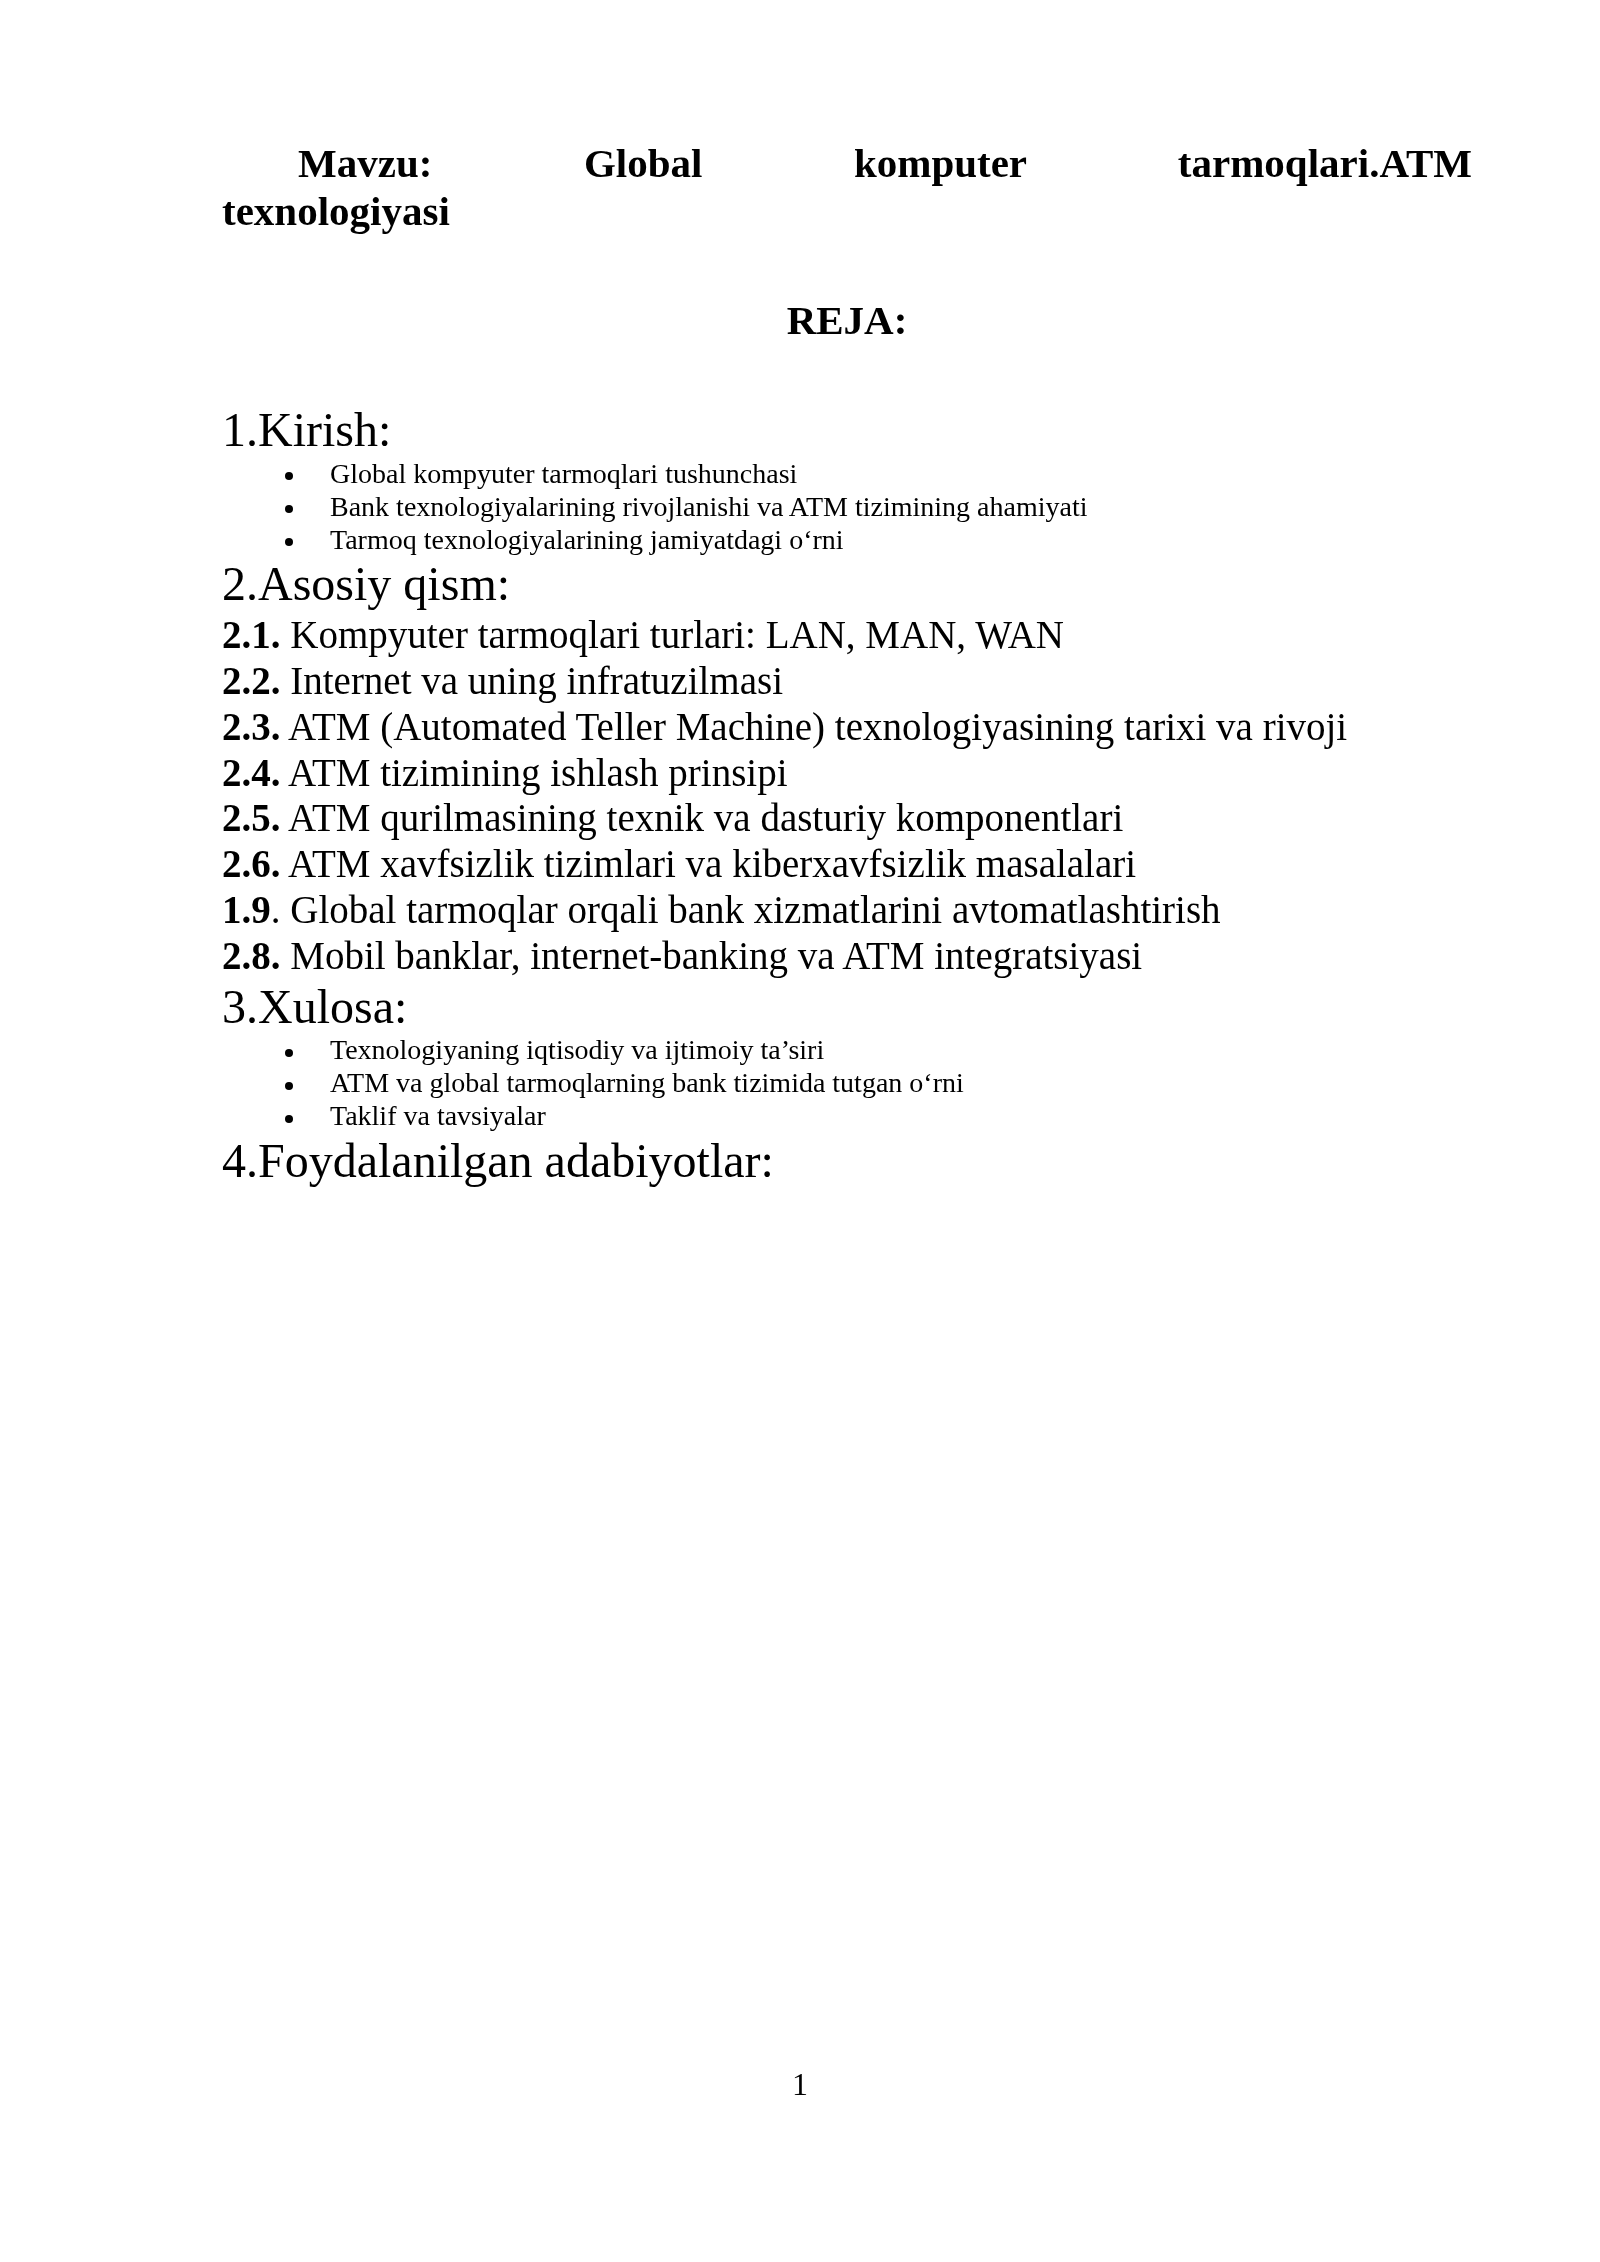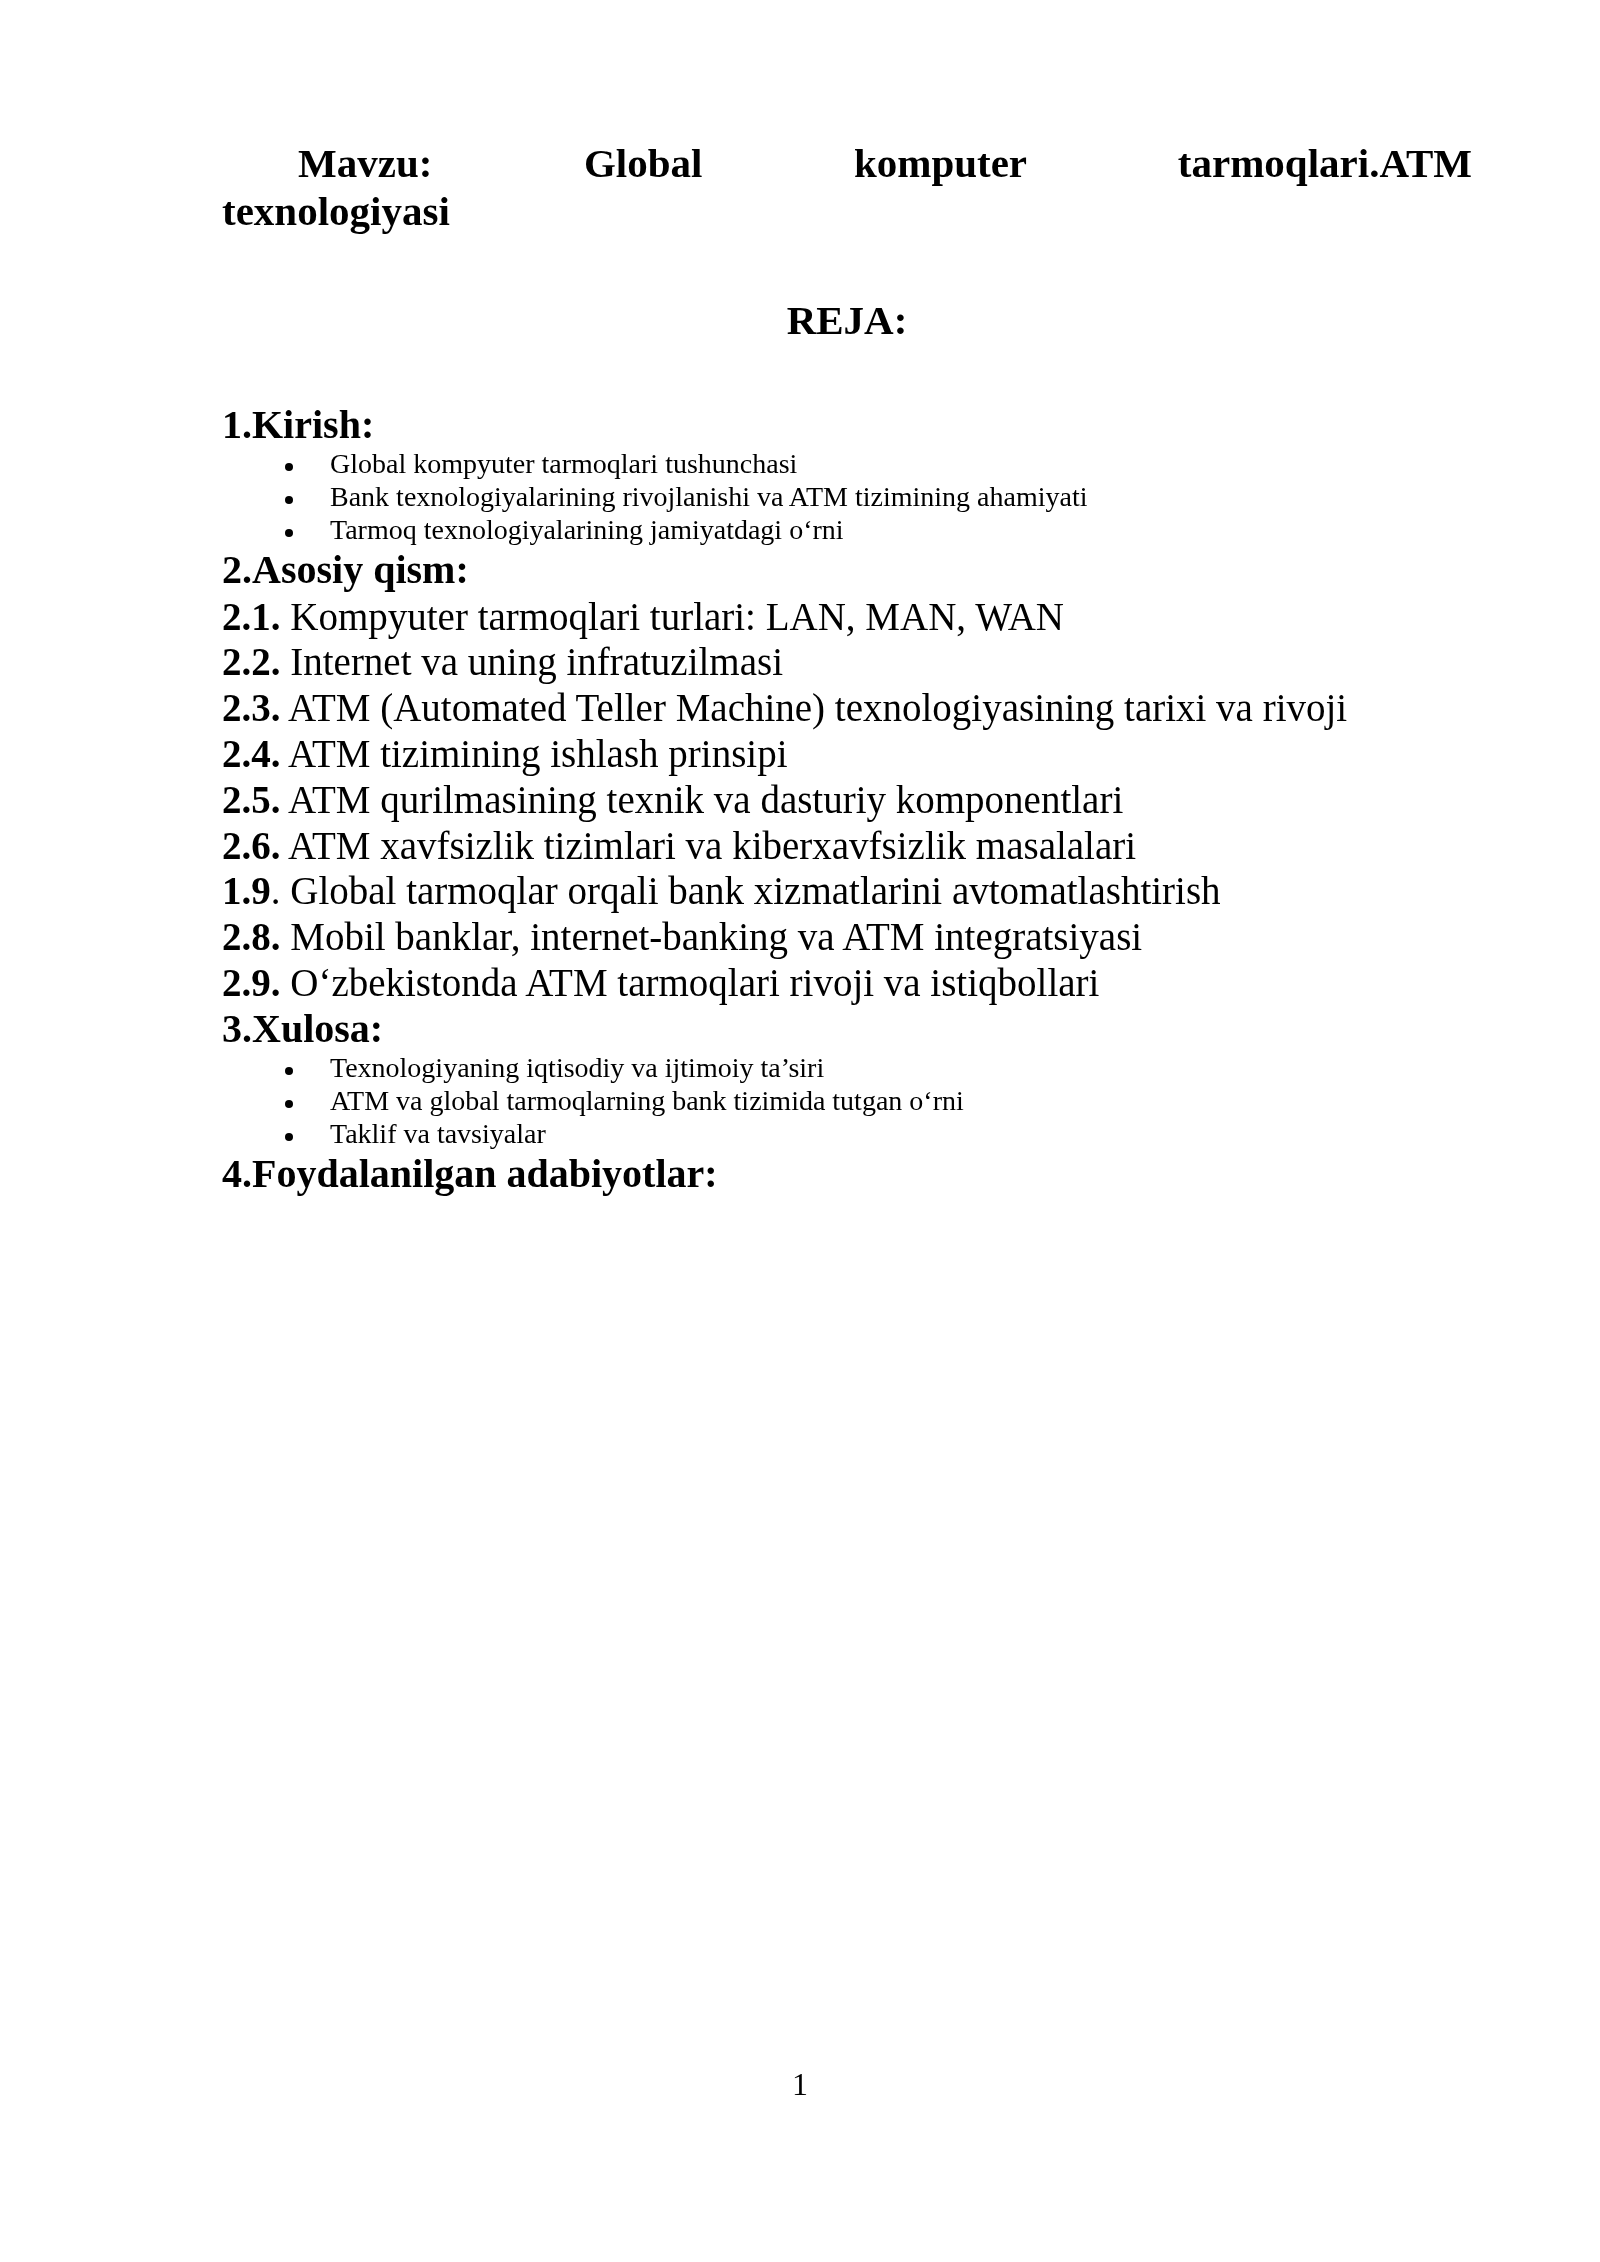--- a/index.html
+++ b/index.html
@@ -54,22 +54,22 @@
   .reja {
     font-size: 41px;
     font-weight: bold;
     text-align: center;
     margin: 61px 0 0 0;
     line-height: 1.15;
   }
 
   
   .sec-head {
-    font-size: 40px;
-    font-weight: bold;
+    font-size: 48px;
+    font-weight: normal;
     line-height: 1.16;
     margin: 0;
     white-space: pre;
   }
   .sec-head.first {
     margin-top: 58px;
   }
 
   
   ul.bullets {
@@ -146,21 +146,20 @@
     <div class="sec-head">2.Asosiy qism:</div>
 
     <div class="sub-item"><span class="num">2.1.</span><span> Kompyuter tarmoqlari turlari: LAN, MAN, WAN</span></div>
     <div class="sub-item"><span class="num">2.2.</span><span> Internet va uning infratuzilmasi</span></div>
     <div class="sub-item"><span class="num">2.3.</span><span> ATM (Automated Teller Machine) texnologiyasining tarixi va rivoji</span></div>
     <div class="sub-item"><span class="num">2.4.</span><span> ATM tizimining ishlash prinsipi</span></div>
     <div class="sub-item"><span class="num">2.5.</span><span> ATM qurilmasining texnik va dasturiy komponentlari</span></div>
     <div class="sub-item"><span class="num">2.6.</span><span> ATM xavfsizlik tizimlari va kiberxavfsizlik masalalari</span></div>
     <div class="sub-item"><span class="num">1.9</span><span>. Global tarmoqlar orqali bank xizmatlarini avtomatlashtirish</span></div>
     <div class="sub-item"><span class="num">2.8.</span><span> Mobil banklar, internet-banking va ATM integratsiyasi</span></div>
-    <div class="sub-item"><span class="num">2.9.</span><span> O‘zbekistonda ATM tarmoqlari rivoji va istiqbollari</span></div>
 
     <div class="sec-head">3.Xulosa:</div>
     <ul class="bullets">
       <li>
         <span class="dot"></span><span>Texnologiyaning iqtisodiy va ijtimoiy ta’siri</span>
       </li>
       <li>
         <span class="dot"></span><span>ATM va global tarmoqlarning bank tizimida tutgan o‘rni</span>
       </li>
       <li>

